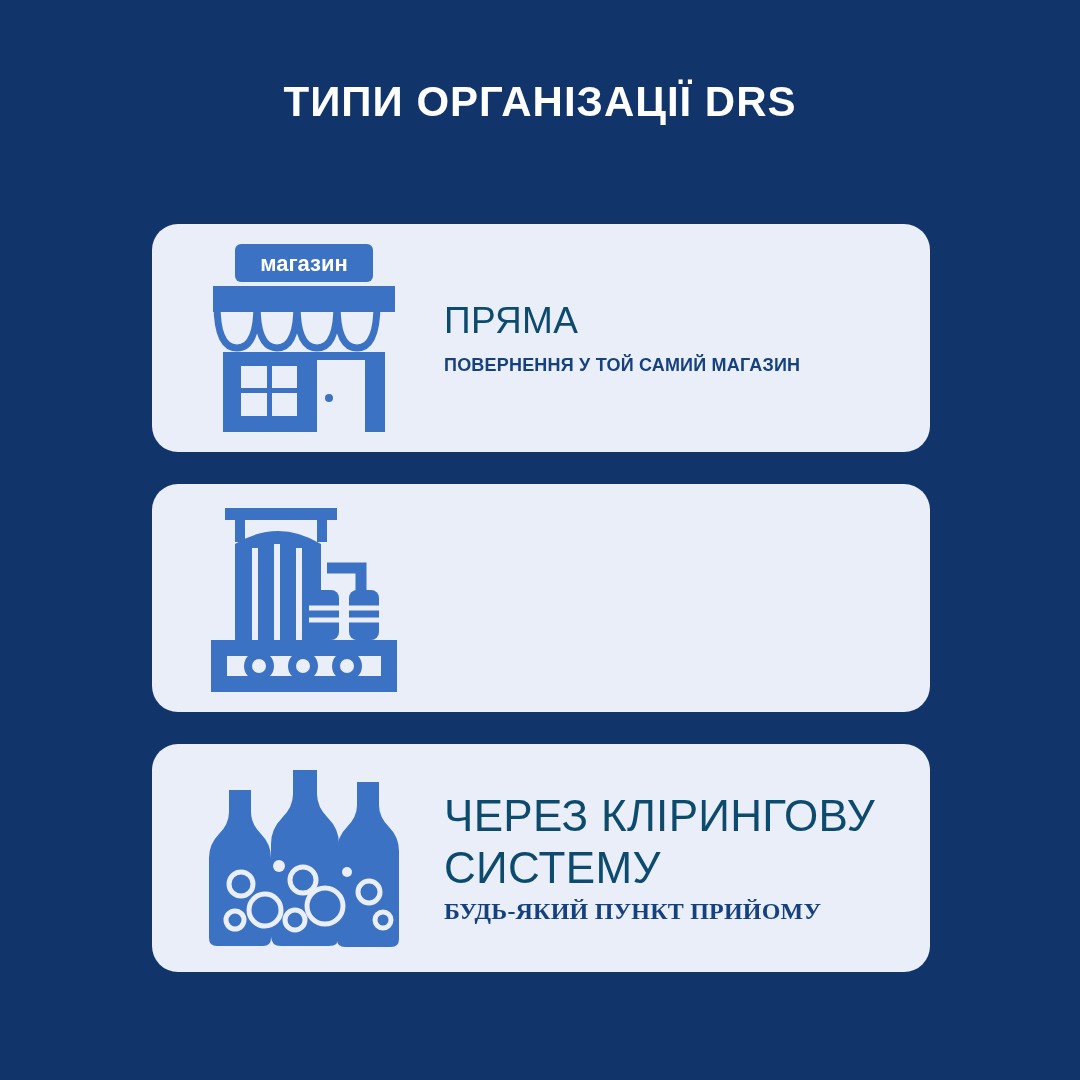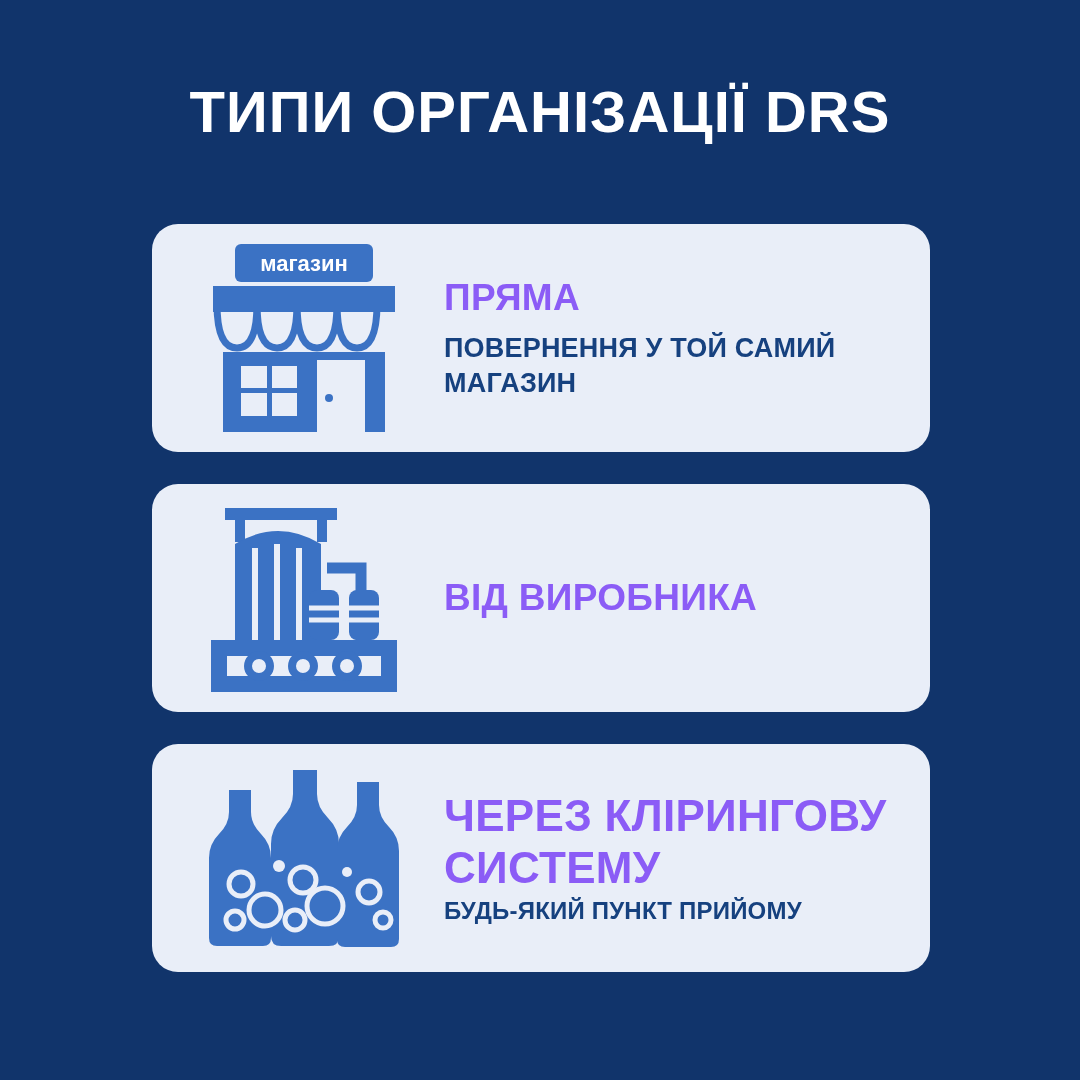--- a/index.html
+++ b/index.html
@@ -22,21 +22,21 @@
     background: #11346b;
   }
 
   .title {
     position: absolute;
     top: 78px;
     left: 0;
     width: 1080px;
     text-align: center;
     color: #ffffff;
-    font-size: 58px;
+    font-size: 42px;
     font-weight: bold;
     letter-spacing: 1px;
     text-transform: uppercase;
     font-family: "Liberation Sans", sans-serif;
   }
 
   .cards {
     position: absolute;
     top: 224px;
     left: 152px;
@@ -64,40 +64,40 @@
     align-items: center;
     justify-content: center;
   }
 
   .card-text {
     flex: 1;
     padding-left: 6px;
   }
 
   .card-title {
-    color: #8b5cf6;
+    color: #0c4a6e;
     font-size: 37px;
-    font-weight: bold;
+    font-weight: normal;
     line-height: 1.18;
     text-transform: uppercase;
     letter-spacing: 0.3px;
   }
 
   .card-sub {
     color: #16417f;
-    font-size: 27px;
+    font-size: 18px;
     font-weight: bold;
     line-height: 1.28;
     text-transform: uppercase;
     margin-top: 12px;
     letter-spacing: 0.2px;
   }
 
   .card--third .card-title { font-size: 44px; }
-  .card--third .card-sub { font-size: 24px; margin-top: 2px; }
+  .card--third .card-sub { font-size: 24px; margin-top: 2px; font-family: Liberation Serif, serif; }
 
   svg { display: block; }
 </style>
 </head>
 <body>
 
 <div class="poster">
 
   <div class="title">Типи організації DRS</div>
 
@@ -171,21 +171,20 @@
           <rect x="192" y="140" width="16" height="52" fill="#3b72c4"></rect>
           <rect x="22" y="176" width="186" height="16" fill="#3b72c4"></rect>
           <g fill="none" stroke="#3b72c4" stroke-width="8">
             <circle cx="70" cy="166" r="11"></circle>
             <circle cx="114" cy="166" r="11"></circle>
             <circle cx="158" cy="166" r="11"></circle>
           </g>
         </svg>
       </div>
       <div class="card-text">
-        <div class="card-title">Від виробника</div>
       </div>
     </div>
 
     <div class="card card--third">
       <div class="card-icon">
         <svg width="230" height="196" viewBox="0 0 230 196" aria-hidden="true">
           <g fill="#3b72c4">
 
             <path d="M40 30 h22 v22 q0 12 10 22 q10 10 10 24 v80 q0 8 -8 8 h-46 q-8 0 -8 -8 v-80 q0 -14 10 -24 q10 -10 10 -22 z"></path>
 

